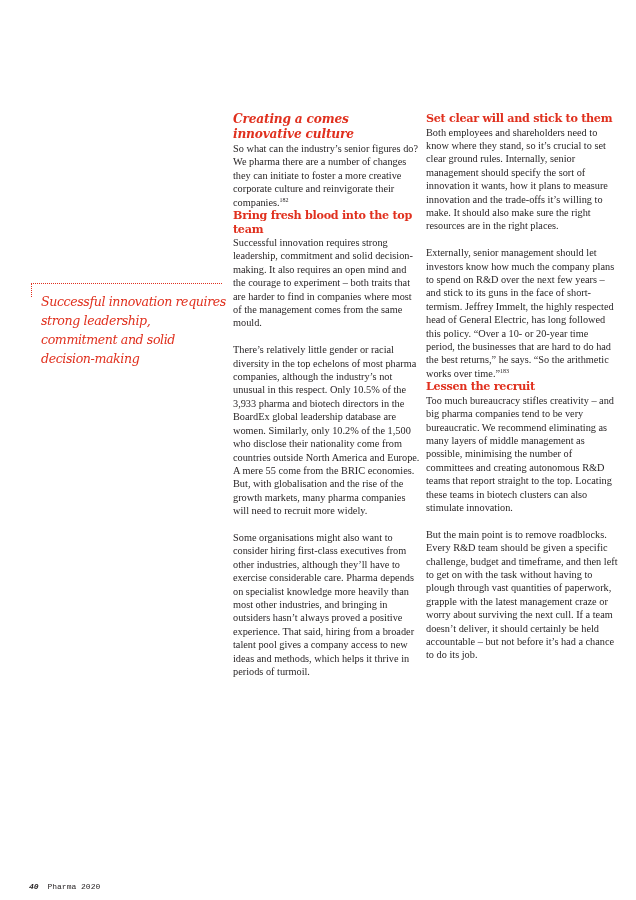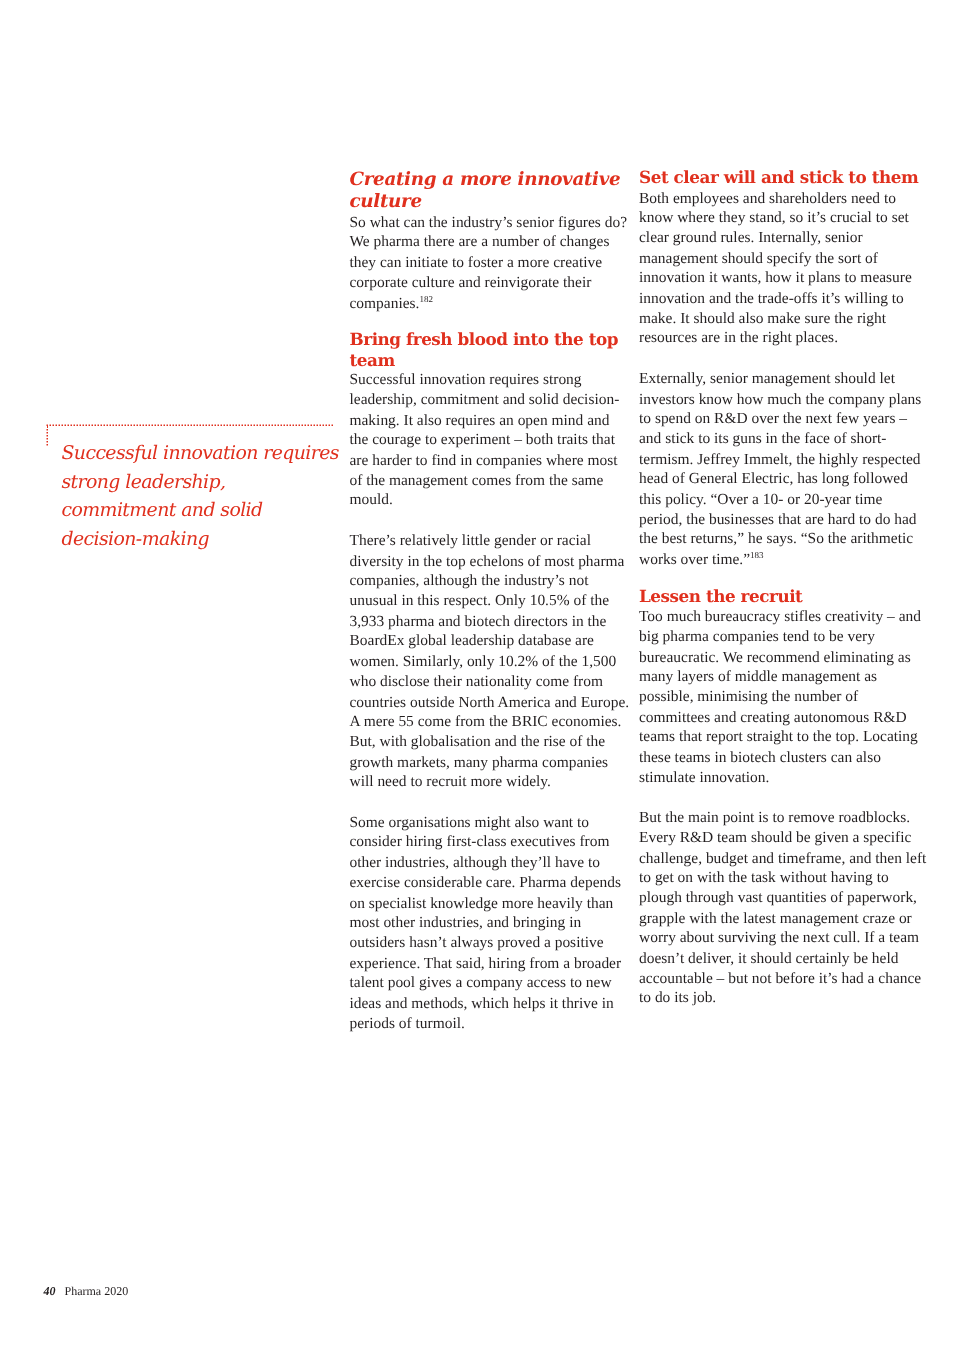--- a/index.html
+++ b/index.html
@@ -17,55 +17,55 @@
     .h-main {
       font-family: "DejaVu Serif", serif; font-weight: bold; font-style: italic;
       color: #e0301e; font-size: 12.2px; line-height: 15px; margin: 0; letter-spacing: -0.2px;
     }
     .h-sub {
       font-family: "DejaVu Serif", serif; font-weight: bold;
       color: #e0301e; font-size: 11.2px; line-height: 13.5px; margin: 0; letter-spacing: -0.3px;
     }
     p { margin: 0; }
     .gap { margin-top: 13.4px; }
-    .gap-h { margin-top: 11px; }
+    .gap-h { margin-top: 0; }
     sup { font-size: 6px; vertical-align: 4px; line-height: 0; }
     .pull {
       position: absolute; left: 31px; top: 283px; width: 192px;
     }
     .pull-rule {
       position: absolute; left: 0; top: 0; width: 191px; height: 0;
       border-top: 1px dotted #e0301e;
     }
     .pull-tick {
       position: absolute; left: 0; top: 0; width: 0; height: 14px;
       border-left: 1px dotted #e0301e;
     }
     .pull-text {
       position: absolute; left: 10px; top: 9px; width: 185px;
       font-family: "DejaVu Serif", serif; font-style: italic;
       color: #e0301e; font-size: 12.6px; line-height: 19px; letter-spacing: -0.4px;
     }
     .footer {
-      position: absolute; left: 29px; top: 856px;
-      font-family: Liberation Serif, serif; font-size: 8px; color: #231f20;
+      position: absolute; left: 29px; top: 882px;
+      font-family: Liberation Mono, monospace; font-size: 8px; color: #231f20;
     }
     .footer .pg { font-weight: bold; font-style: italic; margin-right: 4px; }
   </style>
 </head>
 <body>
 
 <div class="pull">
   <div class="pull-rule"></div>
   <div class="pull-tick"></div>
   <div class="pull-text">Successful innovation requires strong leadership, commitment and solid decision-making</div>
 </div>
 
 <div class="col col-1">
-  <h2 class="h-main">Creating a more innovative culture</h2>
+  <h2 class="h-main">Creating a comes innovative culture</h2>
   <p><span>So what can the industry’s senior figures do? We pharma there are a number of changes they can initiate to foster a more creative corporate culture and reinvigorate their companies.</span><sup>182</sup></p>
   <h3 class="h-sub gap-h">Bring fresh blood into the top team</h3>
   <p>Successful innovation requires strong leadership, commitment and solid decision-making. It also requires an open mind and the courage to experiment – both traits that are harder to find in companies where most of the management comes from the same mould.</p>
   <p class="gap">There’s relatively little gender or racial diversity in the top echelons of most pharma companies, although the industry’s not unusual in this respect. Only 10.5% of the 3,933 pharma and biotech directors in the BoardEx global leadership database are women. Similarly, only 10.2% of the 1,500 who disclose their nationality come from countries outside North America and Europe. A mere 55 come from the BRIC economies. But, with globalisation and the rise of the growth markets, many pharma companies will need to recruit more widely.</p>
   <p class="gap">Some organisations might also want to consider hiring first-class executives from other industries, although they’ll have to exercise considerable care. Pharma depends on specialist knowledge more heavily than most other industries, and bringing in outsiders hasn’t always proved a positive experience. That said, hiring from a broader talent pool gives a company access to new ideas and methods, which helps it thrive in periods of turmoil.</p>
 </div>
 
 <div class="col col-2">
   <h3 class="h-sub">Set clear will and stick to them</h3>
   <p>Both employees and shareholders need to know where they stand, so it’s crucial to set clear ground rules. Internally, senior management should specify the sort of innovation it wants, how it plans to measure innovation and the trade-offs it’s willing to make. It should also make sure the right resources are in the right places.</p>

